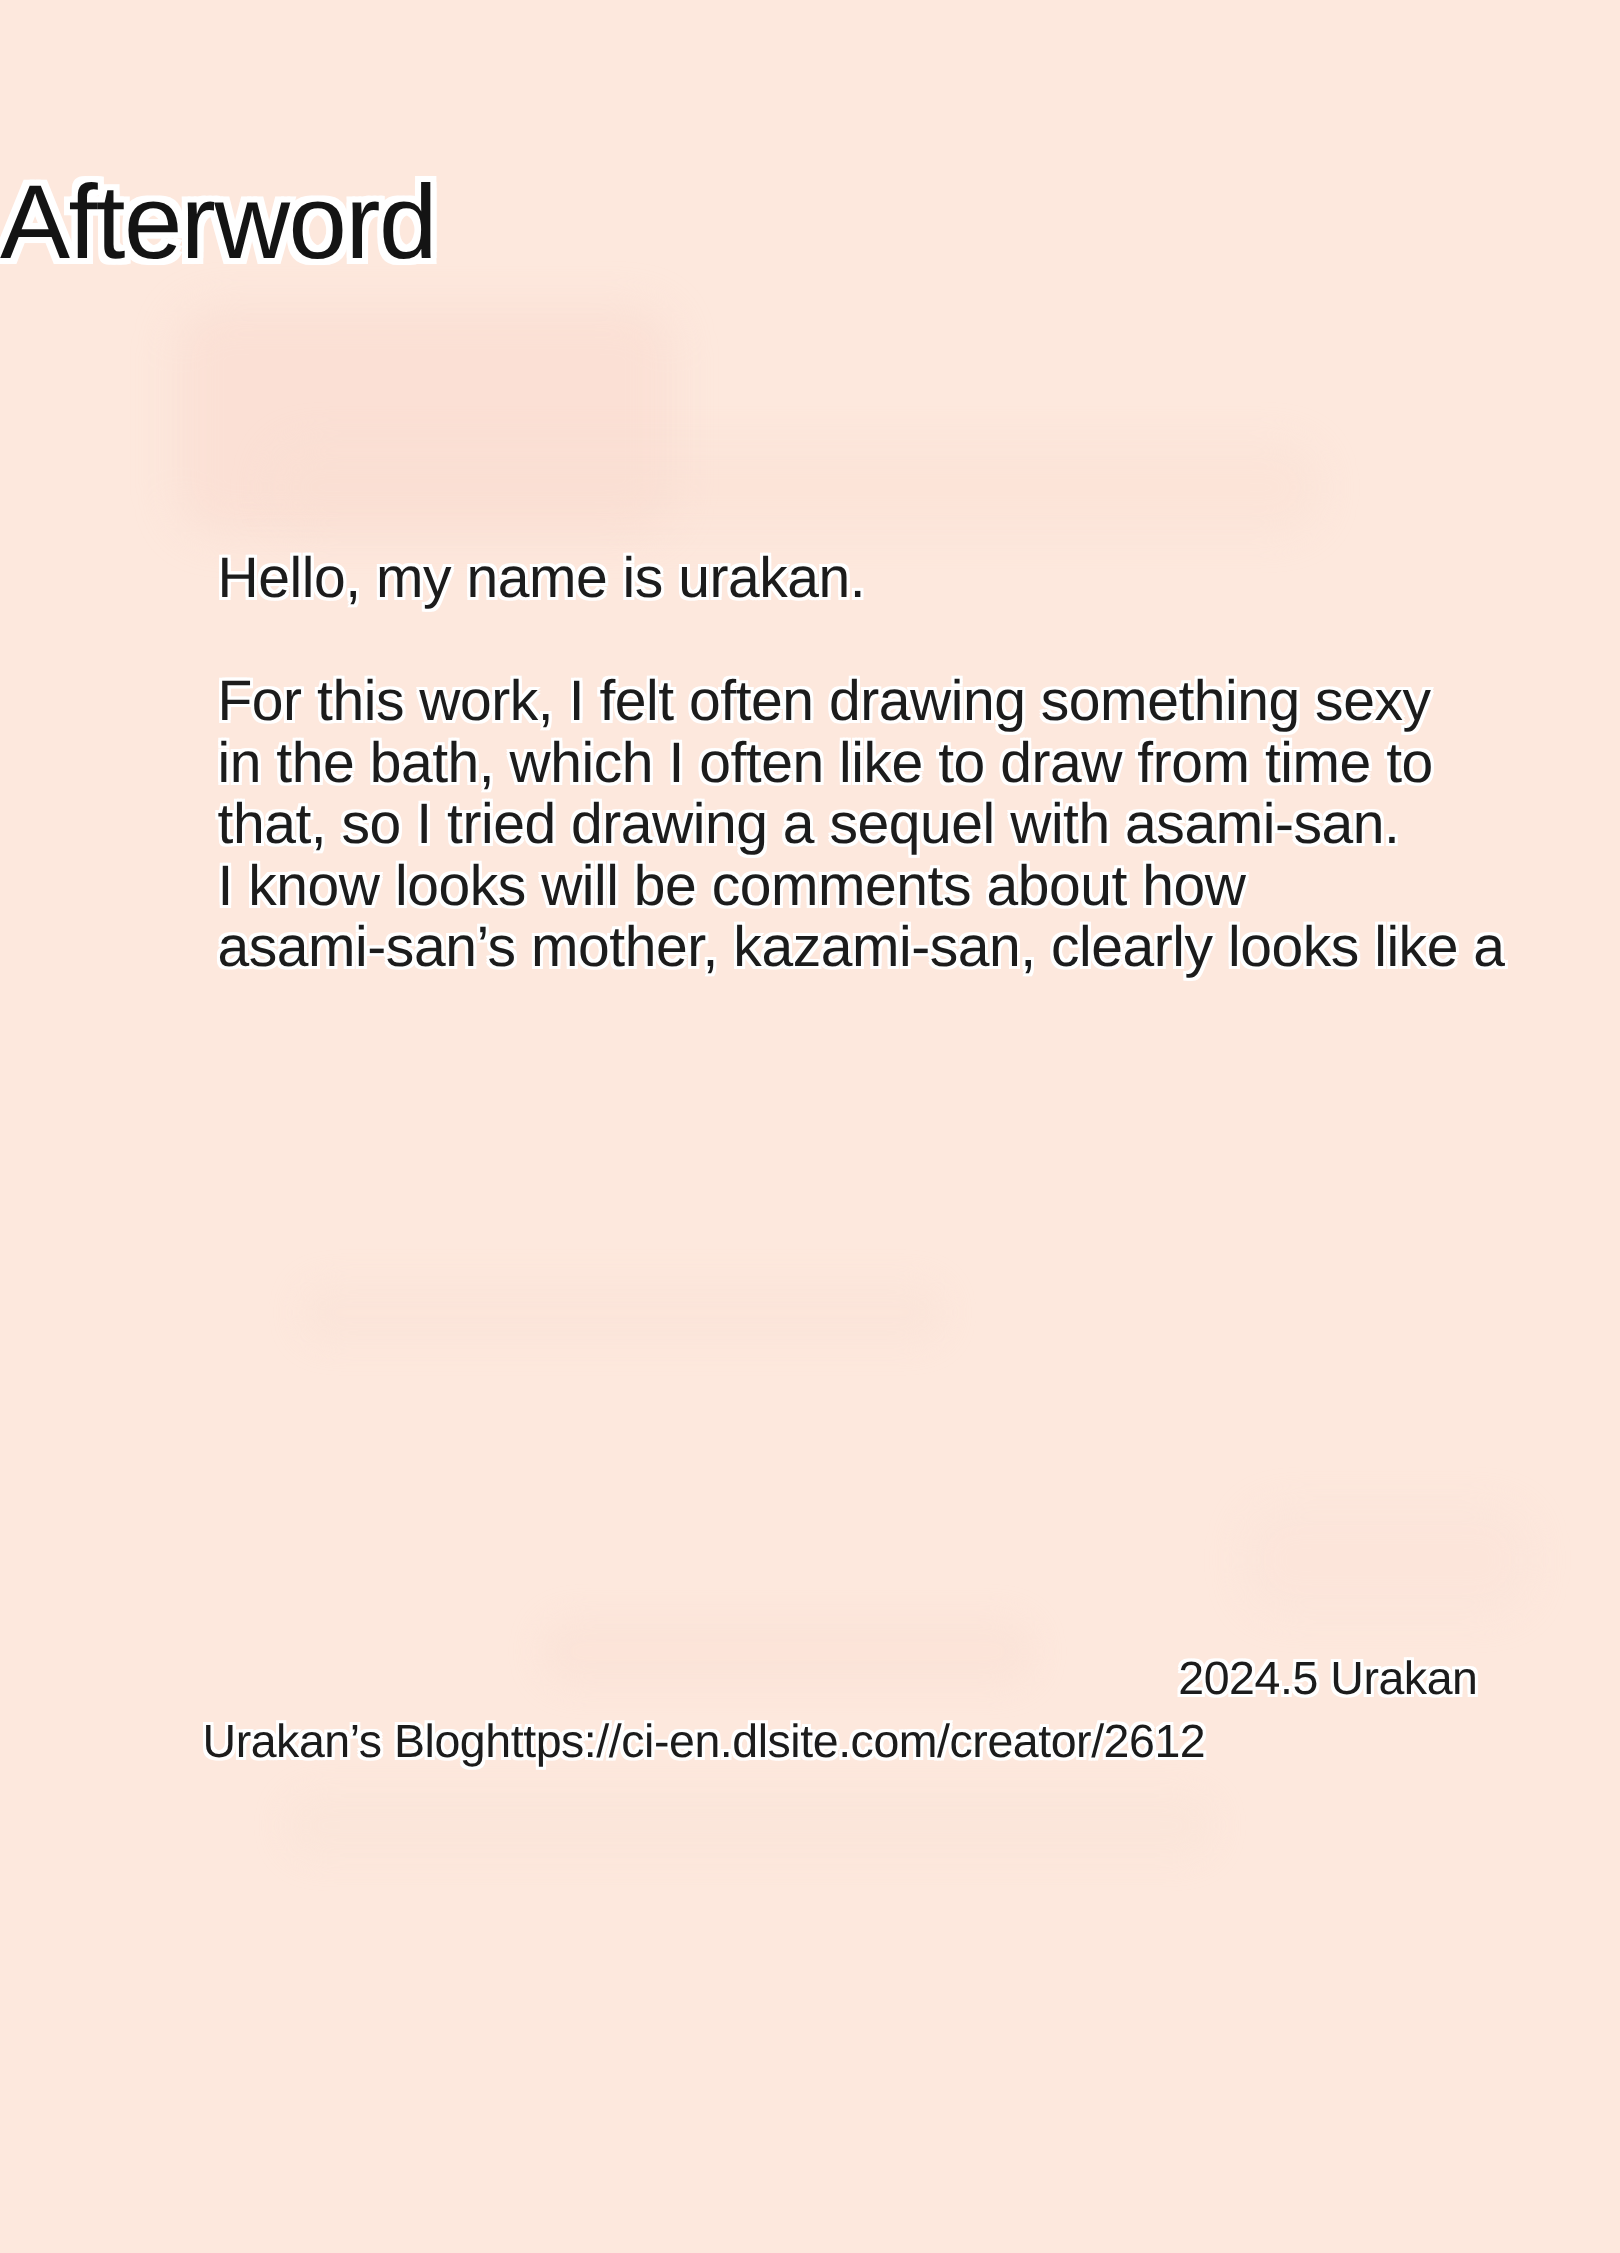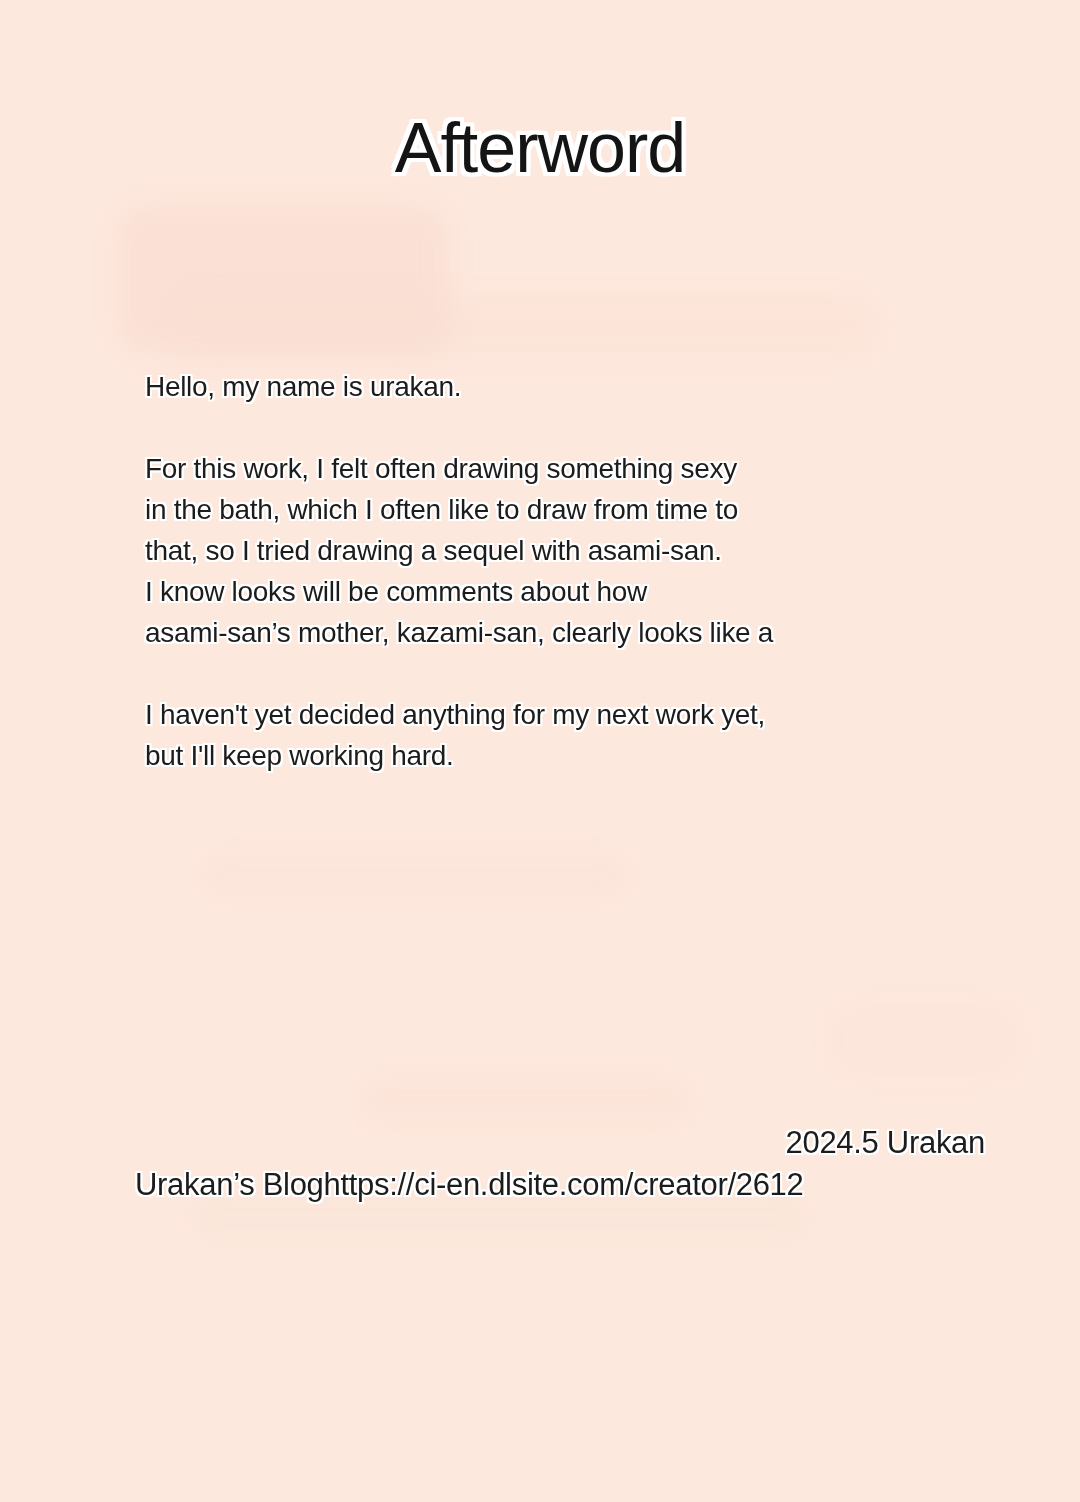--- a/index.html
+++ b/index.html
@@ -29,39 +29,39 @@
   .ghost.g4 { left: 360px; top: 1078px; width: 330px; height: 46px; background: rgba(249,220,208,0.35); filter: blur(10px); }
   .ghost.g5 { left: 830px; top: 1005px; width: 190px; height: 70px; background: rgba(250,226,215,0.40); filter: blur(12px); }
   .ghost.g6 { left: 190px; top: 1195px; width: 620px; height: 44px; background: rgba(250,224,213,0.30); filter: blur(10px); }
 
   .page-title {
     position: absolute;
     top: 108px;
     left: 0;
     width: 100%;
     margin: 0;
-    text-align: center;
+    text-align: left;
     font-size: 70px;
     font-weight: 500;
     letter-spacing: -1px;
     color: #141414;
     text-shadow:
       -4px -4px 0 #fff,  4px -4px 0 #fff,
       -4px  4px 0 #fff,  4px  4px 0 #fff,
       -4px  0   0 #fff,  4px  0   0 #fff,
        0   -4px 0 #fff,  0    4px 0 #fff,
        0    0   6px #fff;
   }
 
   .body-text {
     position: absolute;
     left: 145px;
     top: 366px;
     width: 840px;
-    font-size: 28px;
+    font-size: 38px;
     letter-spacing: -0.3px;
   }
   .body-text .para { margin: 0 0 41px 0; }
   .body-text .line {
     height: 41px;
     line-height: 41px;
     white-space: nowrap;
   }
   .outlined {
     text-shadow:
@@ -72,21 +72,20 @@
        0    0   3px #fff;
   }
 
   .footer {
     position: absolute;
     left: 135px;
     right: 95px;
     top: 1098px;
     font-size: 31px;
     letter-spacing: -0.3px;
-    margin-top: 24px;
   }
   .footer .credit-line {
     height: 42px;
     line-height: 42px;
     text-align: right;
   }
   .footer .blog-line {
     height: 42px;
     line-height: 42px;
     display: flex;
@@ -115,24 +114,20 @@
     </div>
 
     <div class="para">
       <div class="line outlined">For this work, I felt often drawing something sexy</div>
       <div class="line outlined">in the bath, which I often like to draw from time to</div>
       <div class="line outlined">that, so I tried drawing a sequel with asami-san.</div>
       <div class="line outlined">I know looks will be comments about how</div>
       <div class="line outlined">asami-san’s mother, kazami-san, clearly looks like a</div>
     </div>
 
-    <div class="para">
-      <div class="line outlined">I haven't yet decided anything for my next work yet,</div>
-      <div class="line outlined">but I'll keep working hard.</div>
-    </div>
 
 
   </div>
 
   <div class="footer">
     <div class="credit-line outlined">2024.5 Urakan</div>
     <div class="blog-line">
       <span class="outlined">Urakan’s Blog</span>
       <span class="outlined">https://ci-en.dlsite.com/creator/2612</span>
     </div>

